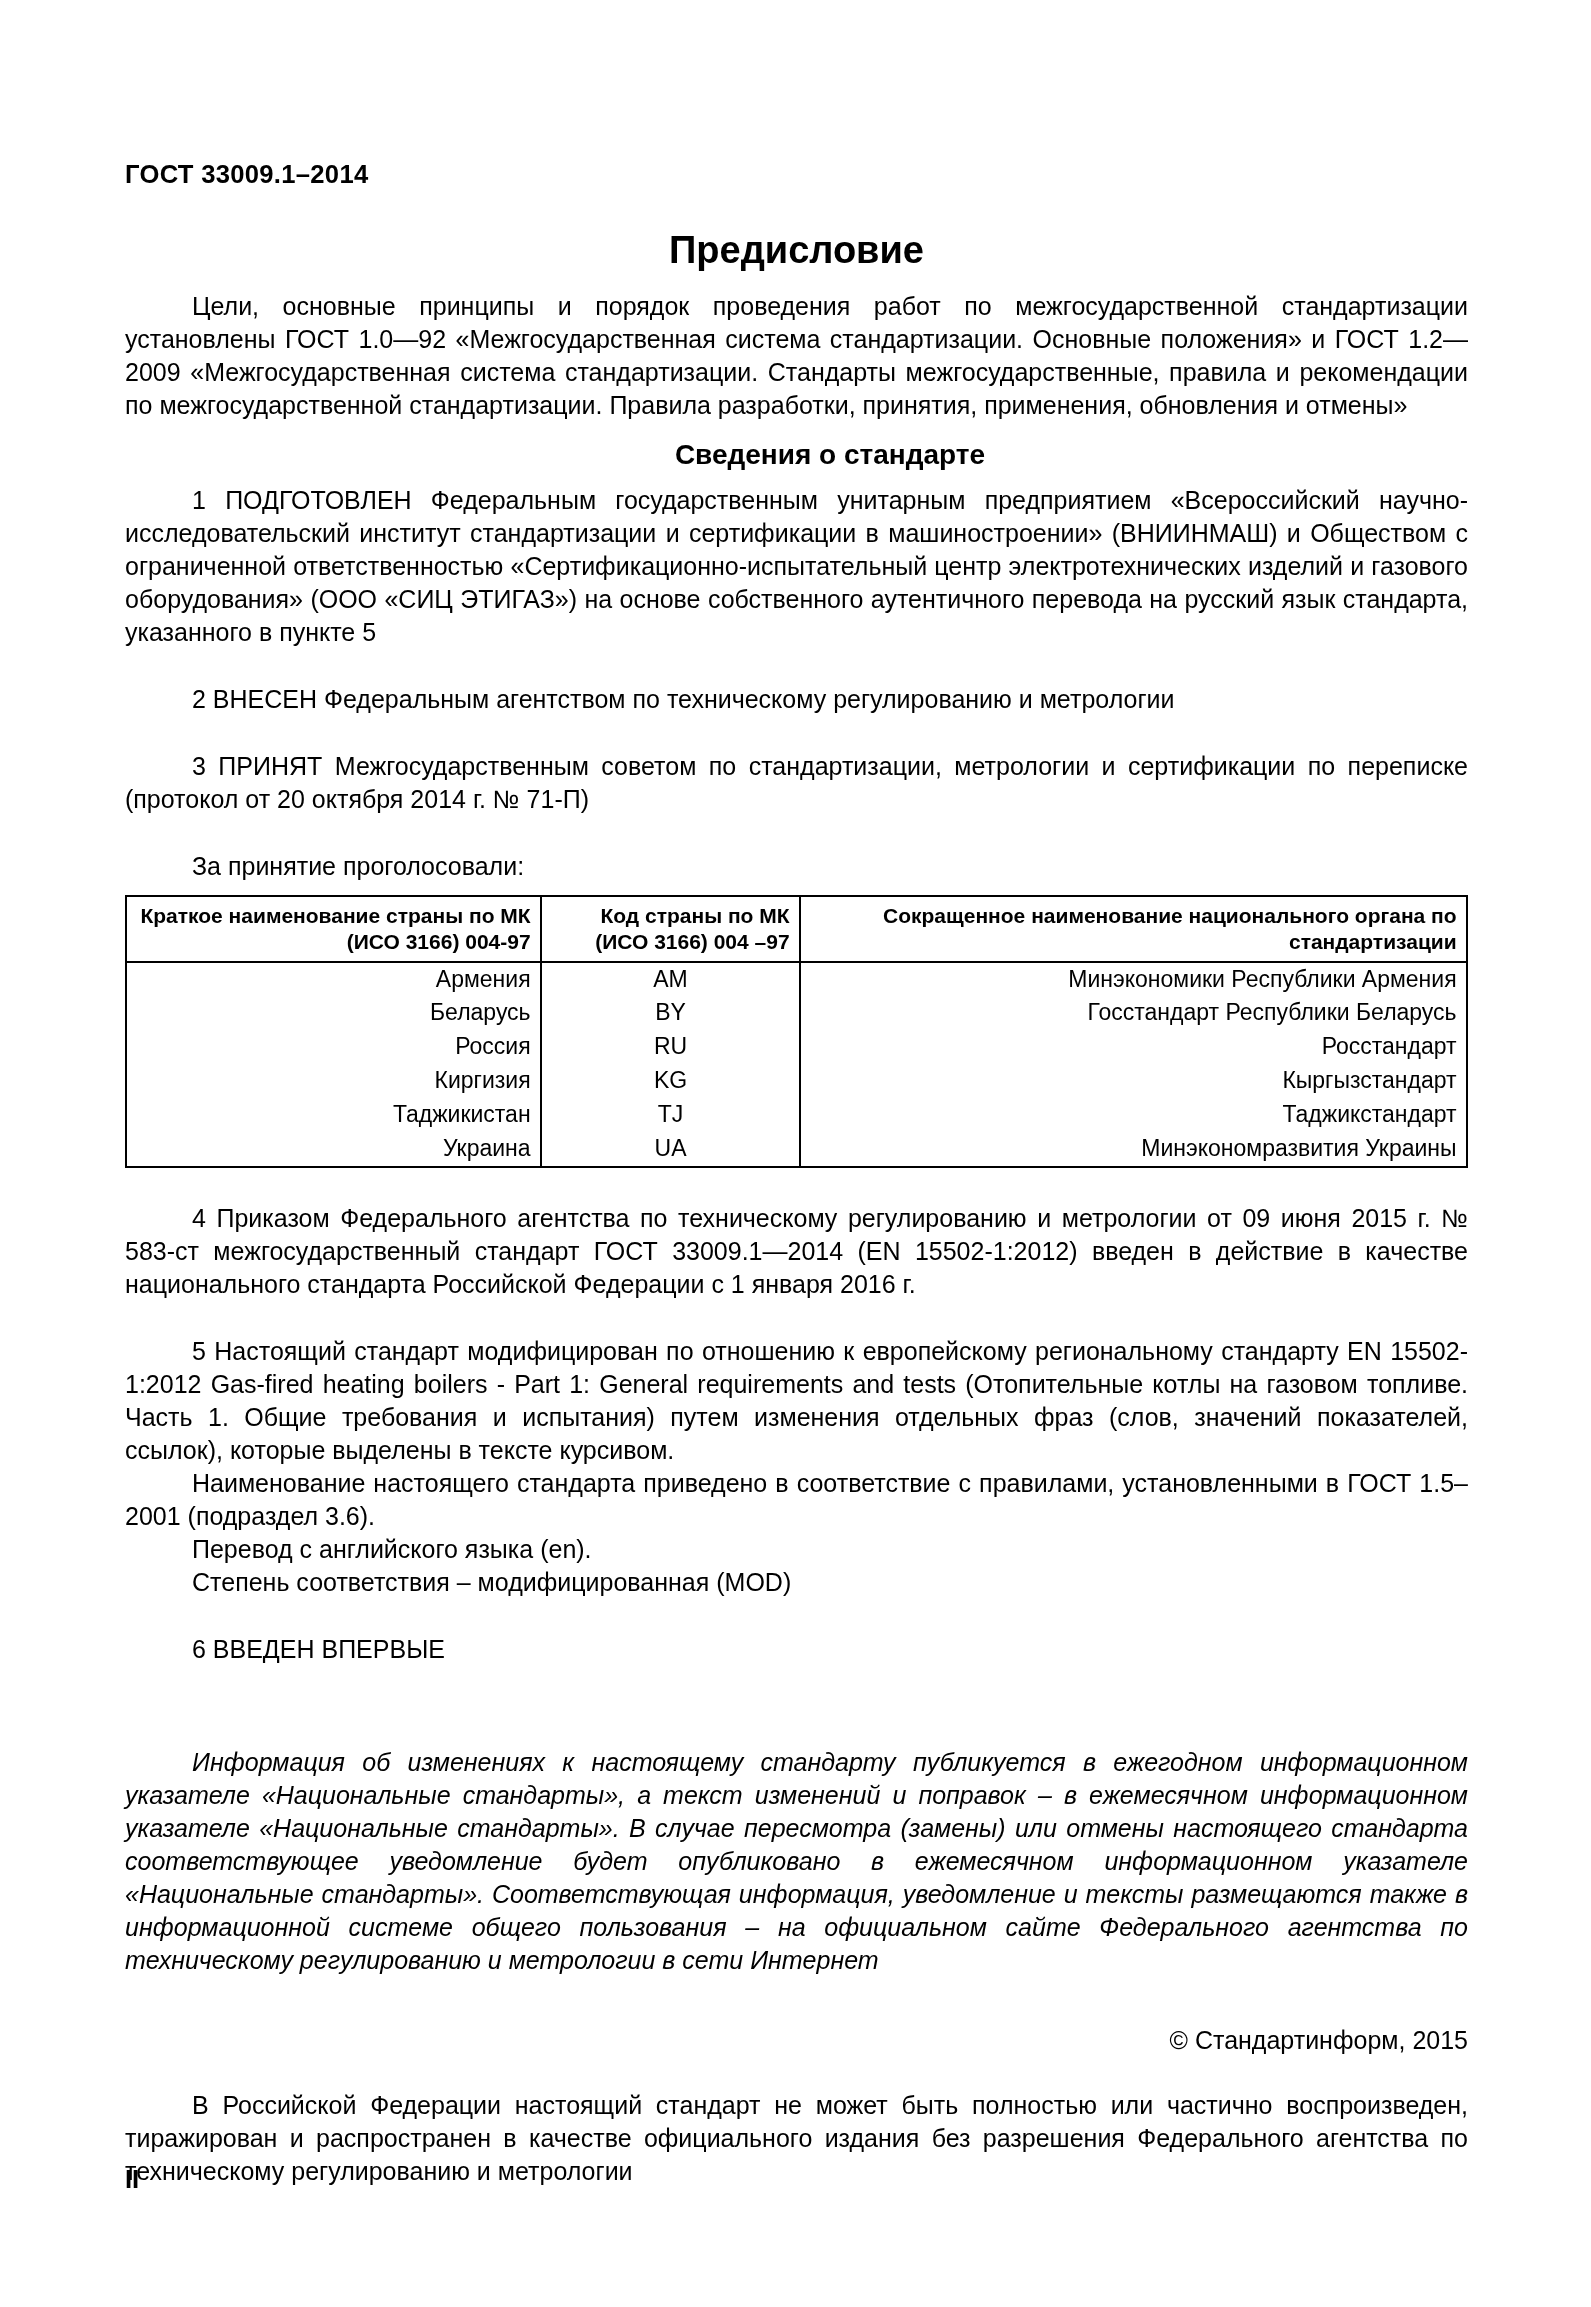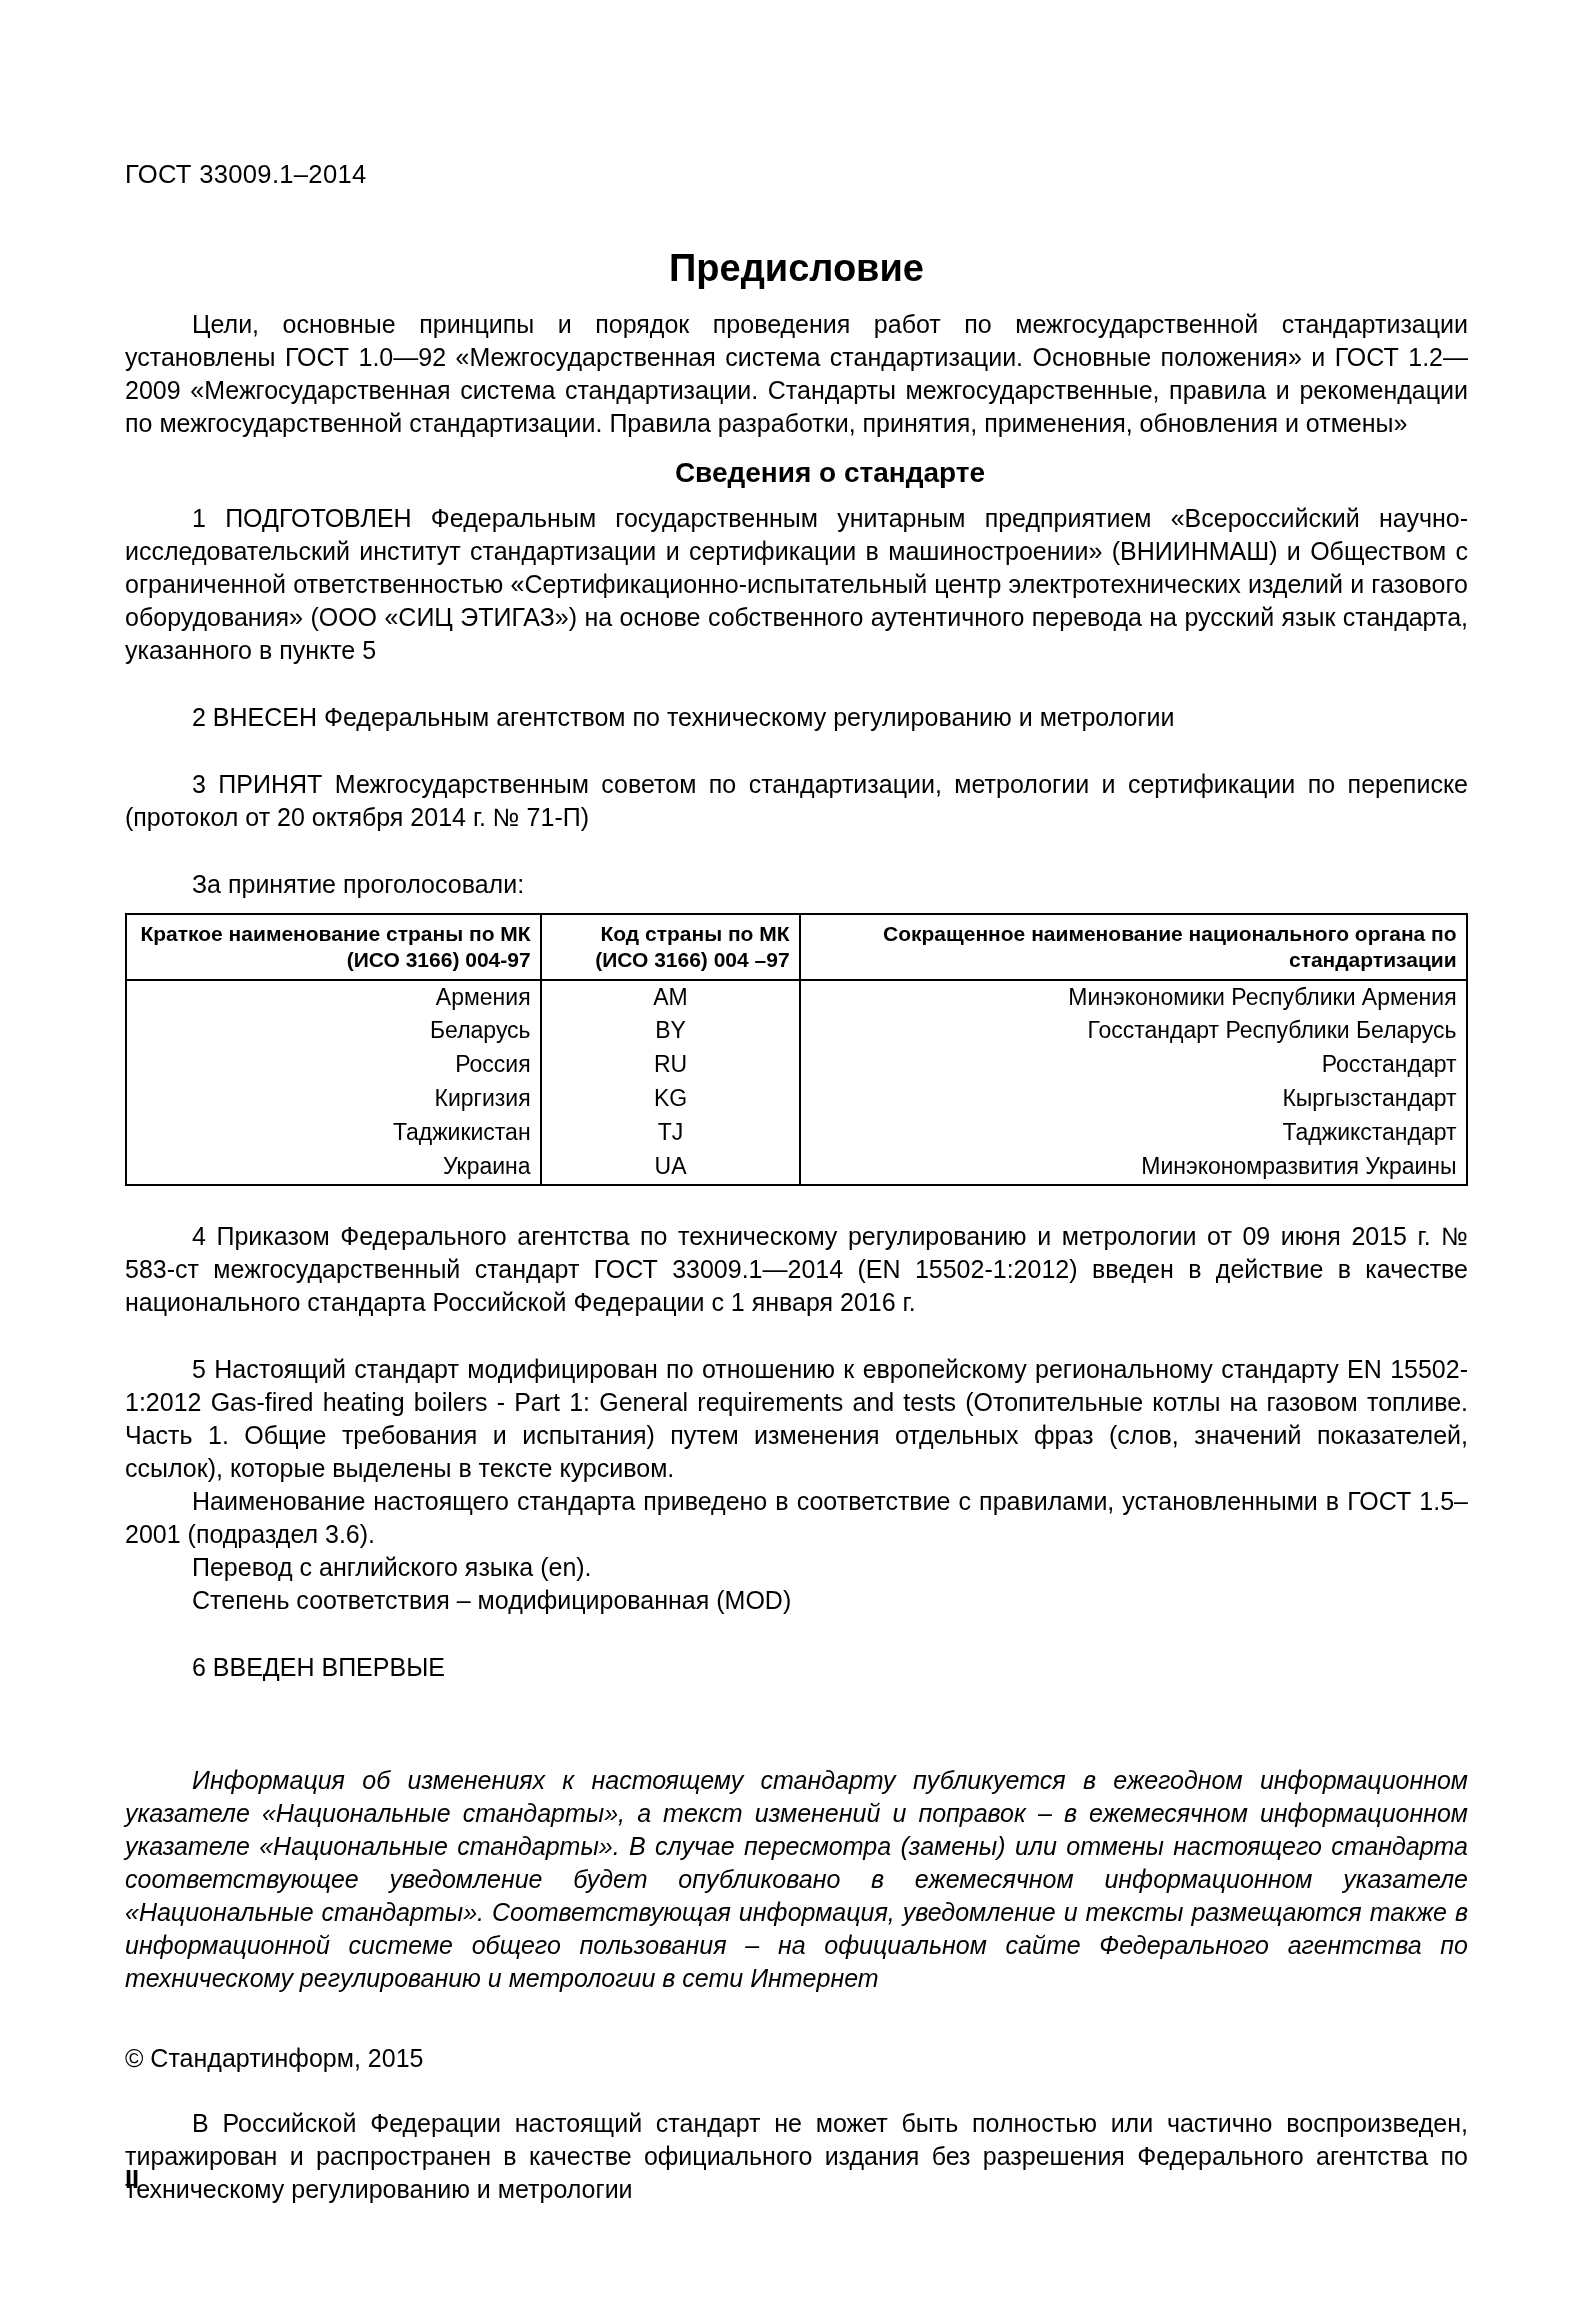--- a/index.html
+++ b/index.html
@@ -8,22 +8,22 @@
     width:1591px; height:2307px;
     position:relative;
     font-family:"Liberation Sans", sans-serif;
     color:#000;
   }
   .page {
     position:absolute; inset:0;
     padding:160px 123px 0 125px;
   }
   .doc-number {
-    font-size:25.6px; font-weight:normal;
-    margin-bottom:58px;
+    font-size:25.6px; font-weight:bold;
+    margin-bottom:40px;
     letter-spacing:0.3px;
   }
   .title {
     font-size:38px; font-weight:bold;
     text-align:center;
     margin-bottom:17.5px;
   }
   .para {
     font-size:25px;
     line-height:1.32;
@@ -60,21 +60,21 @@
     vertical-align:middle;
     text-align:right;
   }
   .vote-table td.center { text-align:center; }
   .italic-note {
     font-style:italic;
     margin-top:80px;
   }
   .copyright {
     font-size:25px;
-    text-align:left;
+    text-align:right;
     margin-top:49px;
   }
   .page-number {
     position:absolute;
     left:125px; bottom:113px;
     font-size:25.6px; font-weight:bold;margin-top:20px;
   }
 </style>
 </head>
 <body>

